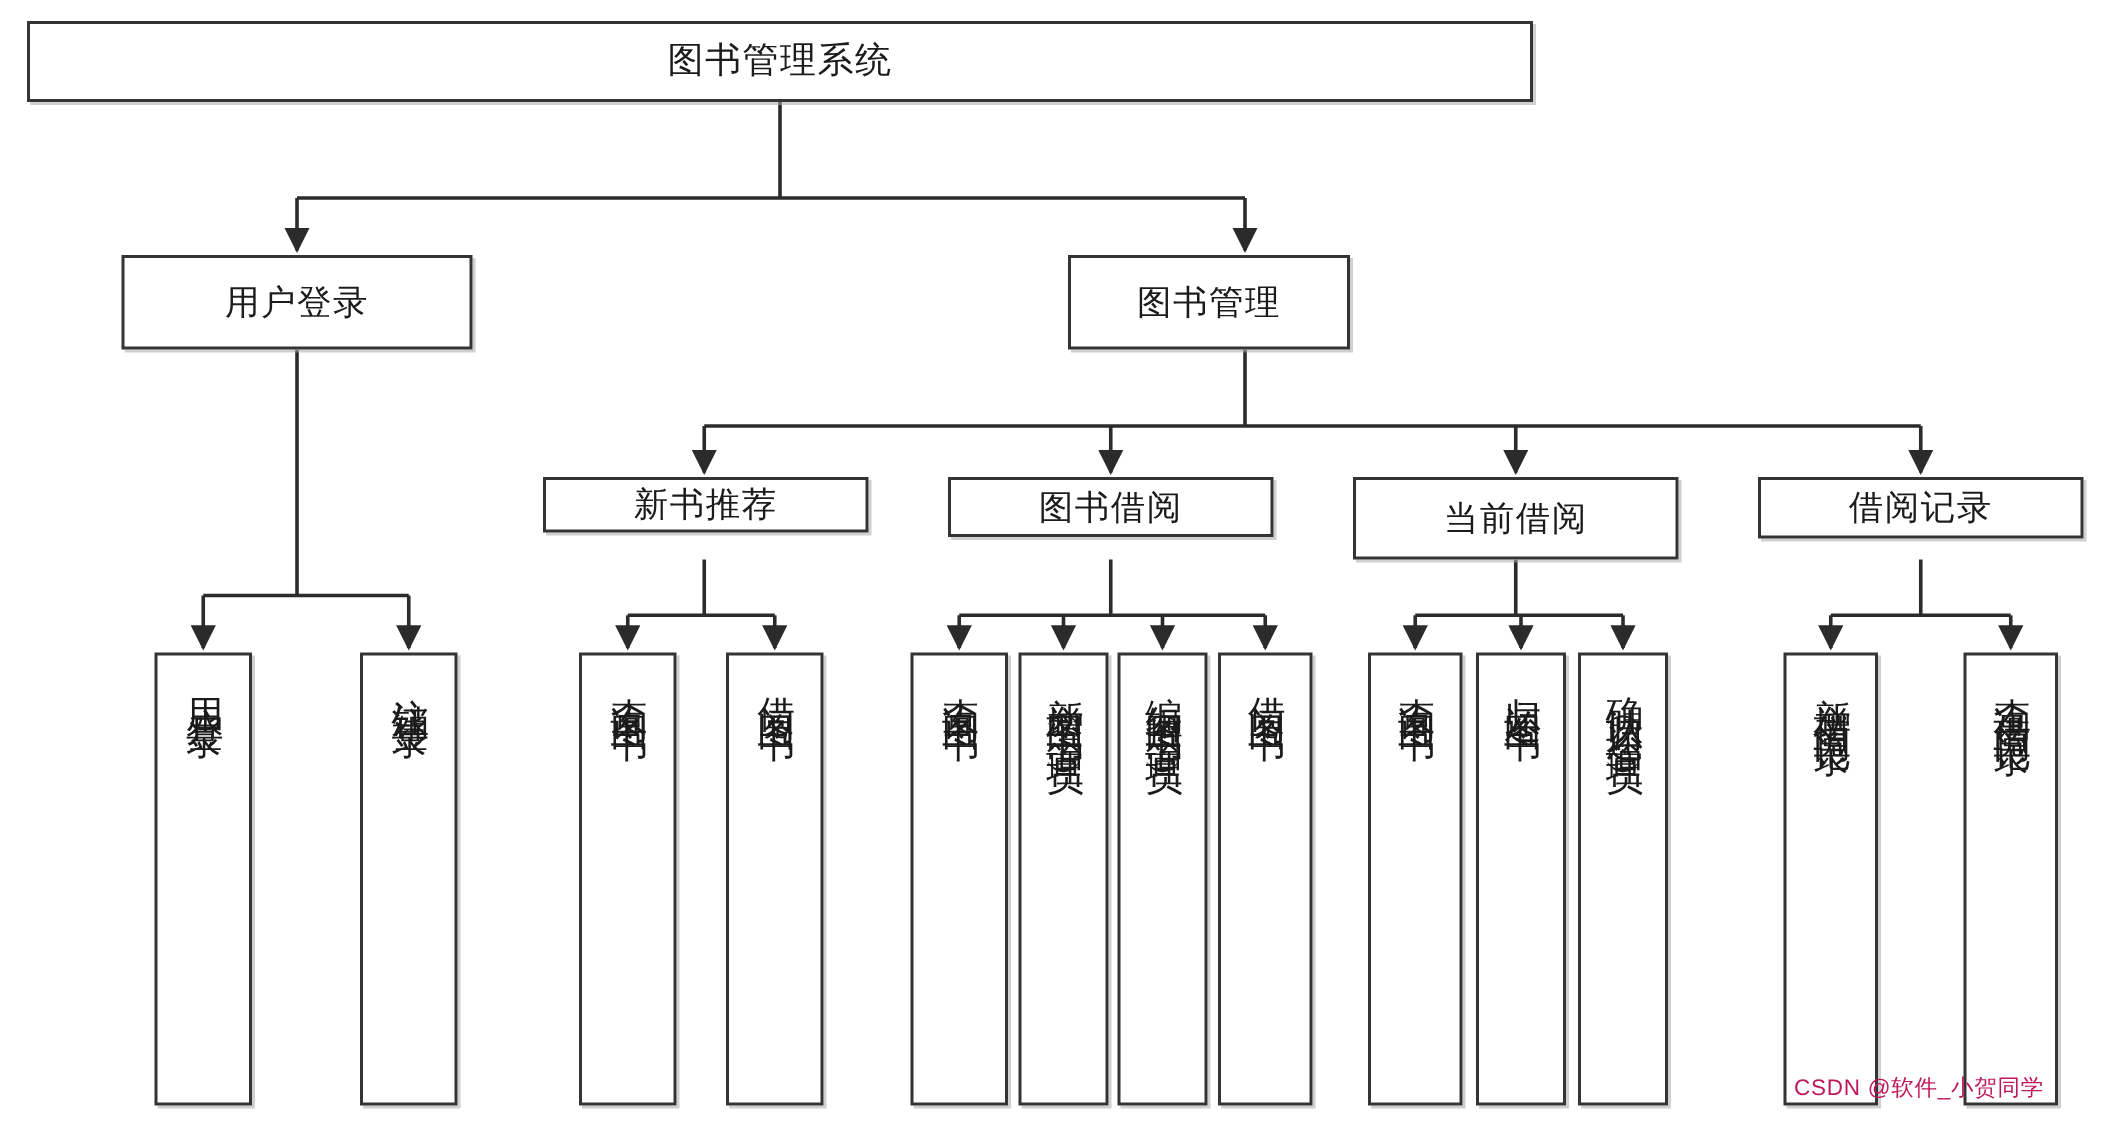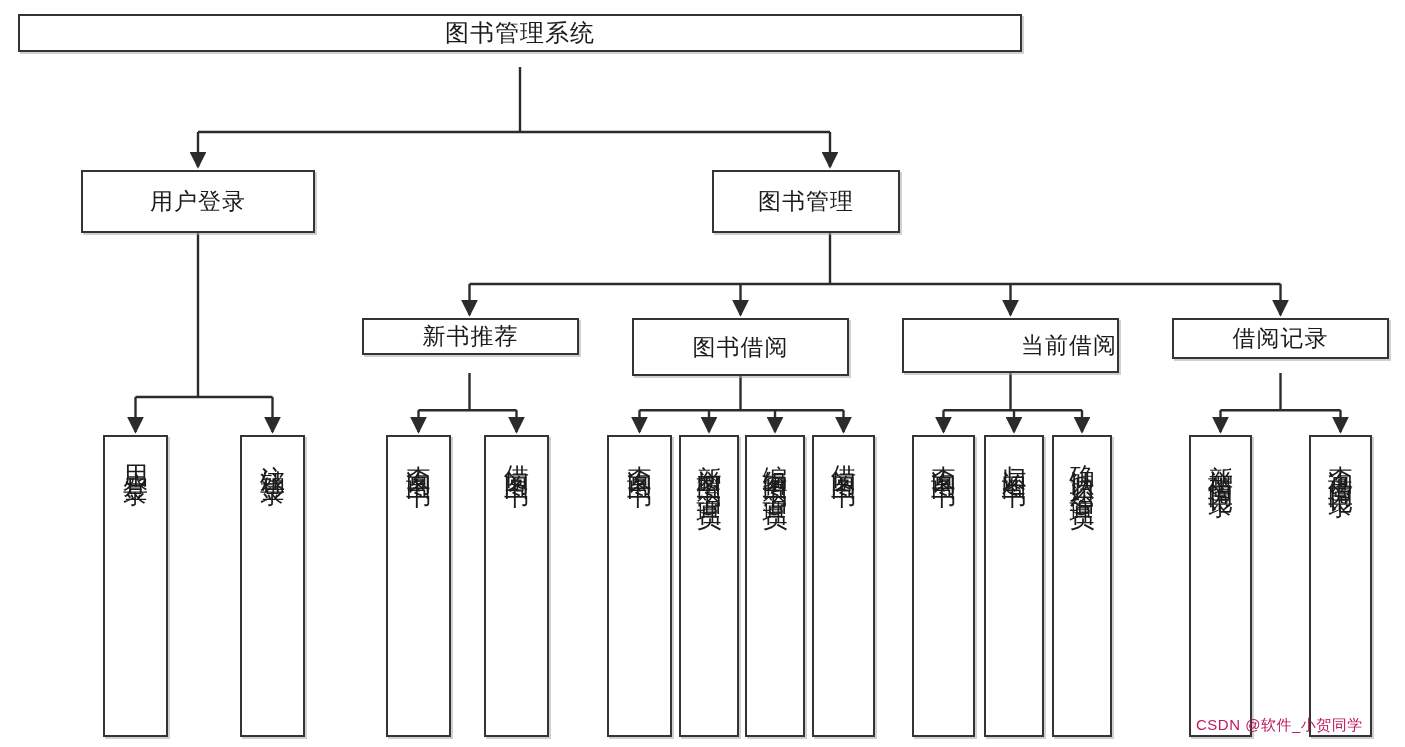--- a/index.html
+++ b/index.html
@@ -115,38 +115,38 @@
         <path d="M 943.5 410.2 L 943.5 432" marker-end="url(#arrow)"></path>
         <path d="M 1014 410.2 L 1014 432" marker-end="url(#arrow)"></path>
         <path d="M 1082 410.2 L 1082 432" marker-end="url(#arrow)"></path>
         <path d="M 1280.5 373 L 1280.5 410.2"></path>
         <path d="M 1220.5 410.2 L 1340.5 410.2"></path>
         <path d="M 1220.5 410.2 L 1220.5 432" marker-end="url(#arrow)"></path>
         <path d="M 1340.5 410.2 L 1340.5 432" marker-end="url(#arrow)"></path>
       </g>
   </svg>
 
-  <div class="node h root" style="left: 18px; top: 14px; width: 1004px; height: 38px;">
+  <div class="node h root" style="left: 18px; top: 14px; width: 1004px; height: 54px;">
     <span class="lbl">图书管理系统</span>
   </div>
 
   <div class="node h" style="left: 81px; top: 170px; width: 234px; height: 63px;">
     <span class="lbl">用户登录</span>
   </div>
   <div class="node h" style="left: 712px; top: 170px; width: 188px; height: 63px;">
     <span class="lbl">图书管理</span>
   </div>
 
   <div class="node h" style="left: 362px; top: 318px; width: 217px; height: 37px;">
     <span class="lbl">新书推荐</span>
   </div>
-  <div class="node h" style="left: 632px; top: 318px; width: 217px; height: 58px;">
+  <div class="node h" style="left: 632px; top: 318px; width: 217px; height: 40px;">
     <span class="lbl">图书借阅</span>
   </div>
-  <div class="node h" style="left: 902px; top: 318px; width: 217px; height: 55px; justify-content: flex-end;">
+  <div class="node h" style="left: 902px; top: 318px; width: 217px; height: 55px;">
     <span class="lbl">当前借阅</span>
   </div>
   <div class="node h" style="left: 1172px; top: 318px; width: 217px; height: 41px;">
     <span class="lbl">借阅记录</span>
   </div>
 
   <div class="node v" style="left: 103px; top: 435px; width: 65px; height: 302px;">
     <span class="lbl">用户登录</span>
   </div>
   <div class="node v" style="left: 240px; top: 435px; width: 65px; height: 302px;">

